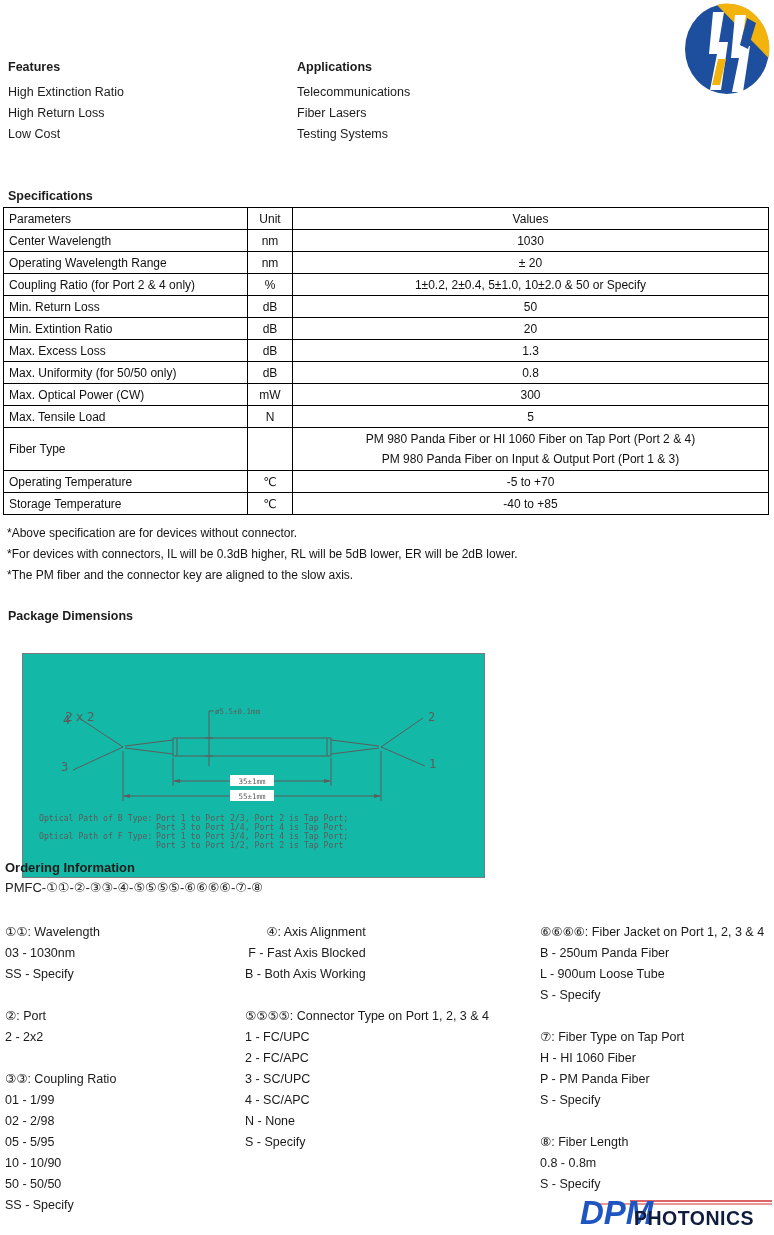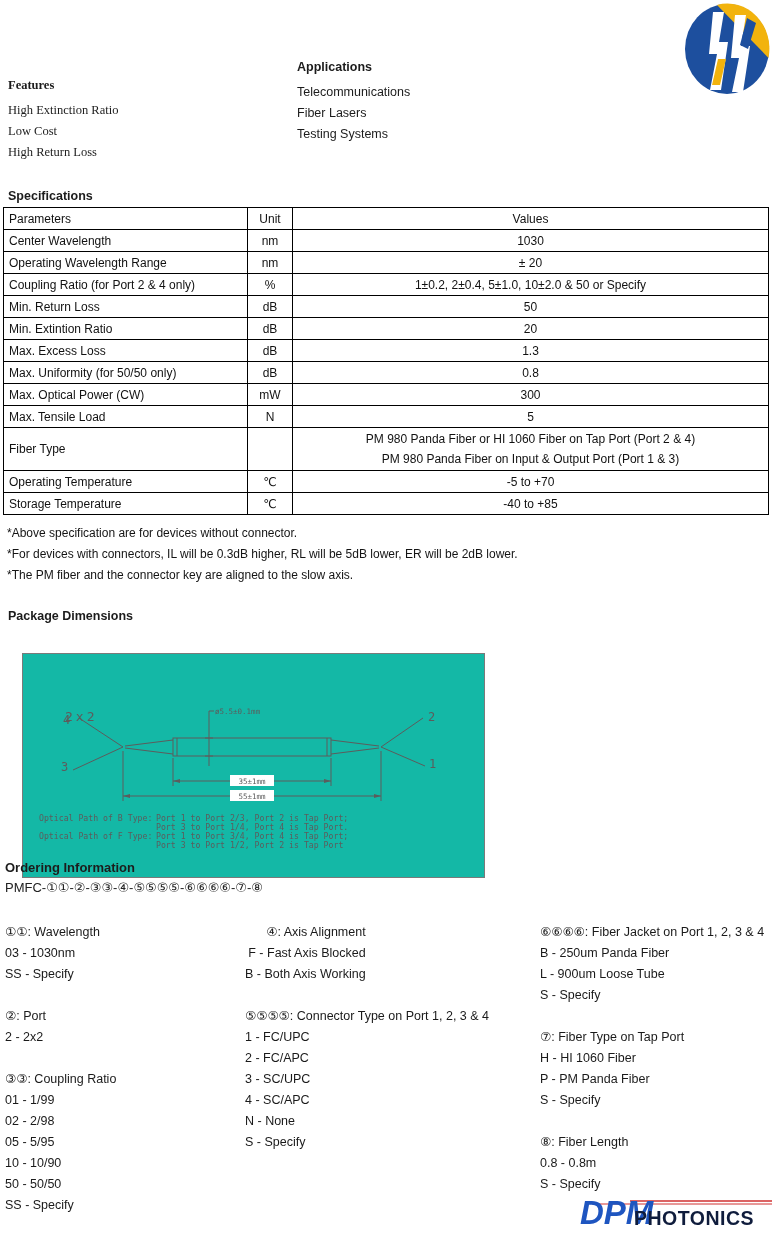--- a/index.html
+++ b/index.html
@@ -41,25 +41,25 @@
     <svg width="88" height="94" viewBox="0 0 88 94">
       <ellipse cx="44" cy="47" rx="42" ry="45" fill="#1d4f9e"></ellipse>
       <path d="M34 3 A 42 45 0 0 1 85.5 56 Z" fill="#f2b30d"></path>
       <path d="M30,10 L41,10 L36,40 L45,40 L38,88 L27,88 L34,52 L26,52 Z" fill="#ffffff"></path>
       <path d="M52,13 L63,13 L58,44 L67,44 L60,90 L49,90 L56,56 L48,56 Z" fill="#ffffff"></path>
       <path d="M64,16 L73,21 L65,47 L57,43 Z" fill="#1d4f9e"></path>
       <path d="M35,57 L43,57 L37,83 L29,83 Z" fill="#f2b30d"></path>
     </svg>
   </div>
 
-  <div class="abs list-col" style="left:8px;top:75px;width:270px;font-family:Liberation Serif, serif;">
+  <div class="abs list-col" style="left:8px;top:57px;width:270px;">
     <div class="list-heading">Features</div>
     <div>High Extinction Ratio</div>
+    <div>High Return Loss</div>
     <div>Low Cost</div>
-    <div>High Return Loss</div>
   </div>
 
   <div class="abs list-col" style="left:297px;top:57px;width:270px;">
     <div class="list-heading">Applications</div>
     <div>Telecommunications</div>
     <div>Fiber Lasers</div>
     <div>Testing Systems</div>
   </div>
 
   <div class="abs sec-heading" style="left:8px;top:189px;">Specifications</div>

